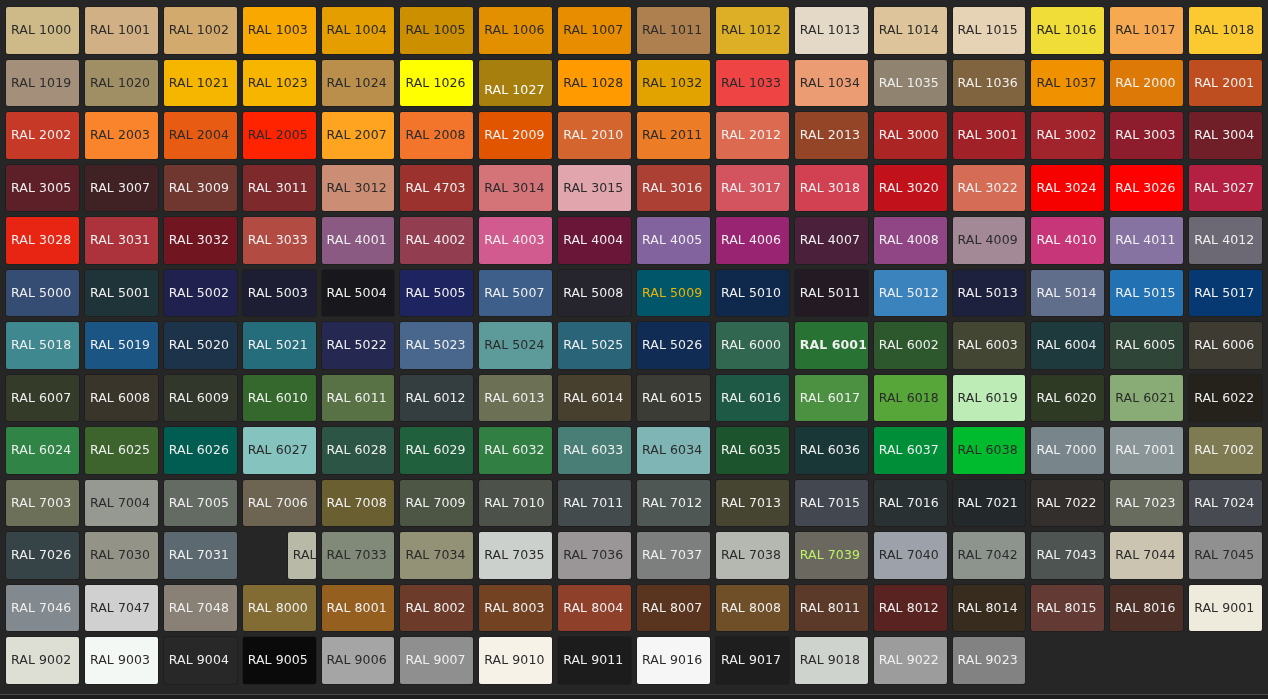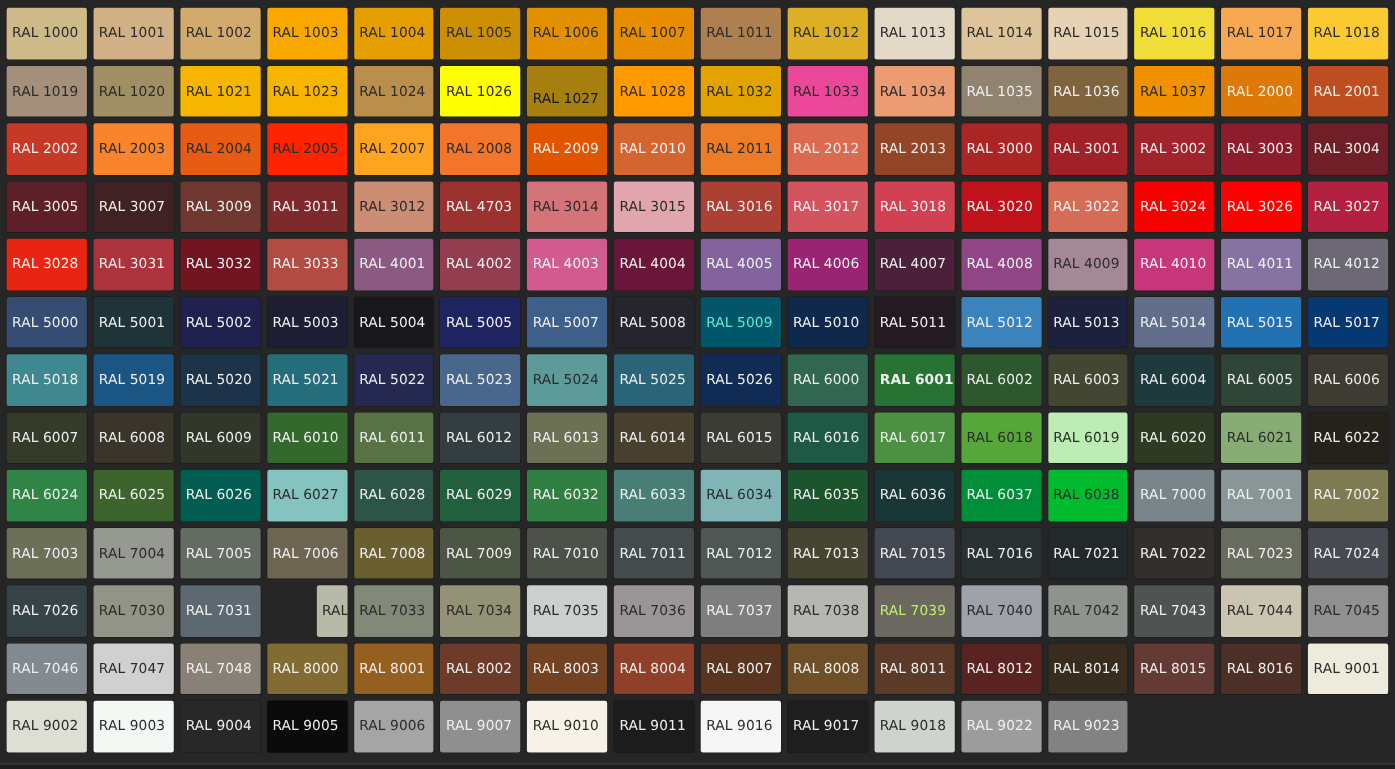--- a/index.html
+++ b/index.html
@@ -118,29 +118,29 @@
     <div class="swatch" style="background-color: rgb(247, 181, 0);">
       <span class="swatch-label" style="color: rgb(43, 43, 43);">RAL 1023</span>
     </div>
     <div class="swatch" style="background-color: rgb(186, 143, 76);">
       <span class="swatch-label" style="color: rgb(43, 43, 43);">RAL 1024</span>
     </div>
     <div class="swatch" style="background-color: rgb(255, 255, 0);">
       <span class="swatch-label" style="color: rgb(43, 43, 43);">RAL 1026</span>
     </div>
     <div class="swatch" style="background-color: rgb(167, 127, 14);">
-      <span class="swatch-label" style="color: #0f172a; margin-top: 14px;">RAL 1027</span>
+      <span class="swatch-label" style="color: #ffffff; margin-top: 14px;">RAL 1027</span>
     </div>
     <div class="swatch" style="background-color: rgb(255, 155, 0);">
       <span class="swatch-label" style="color: rgb(43, 43, 43);">RAL 1028</span>
     </div>
     <div class="swatch" style="background-color: rgb(226, 163, 0);">
       <span class="swatch-label" style="color: rgb(43, 43, 43);">RAL 1032</span>
     </div>
-    <div class="swatch" style="background-color: #ec4899;">
+    <div class="swatch" style="background-color: #ef4444;">
       <span class="swatch-label" style="color: rgb(43, 43, 43);">RAL 1033</span>
     </div>
     <div class="swatch" style="background-color: rgb(235, 156, 115);">
       <span class="swatch-label" style="color: rgb(43, 43, 43);">RAL 1034</span>
     </div>
     <div class="swatch" style="background-color: rgb(144, 131, 112);">
       <span class="swatch-label" style="color: rgb(239, 239, 239);">RAL 1035</span>
     </div>
     <div class="swatch" style="background-color: rgb(128, 100, 63);">
       <span class="swatch-label" style="color: rgb(239, 239, 239);">RAL 1036</span>
@@ -316,21 +316,21 @@
     <div class="swatch" style="background-color: rgb(30, 36, 96);">
       <span class="swatch-label" style="color: rgb(239, 239, 239);">RAL 5005</span>
     </div>
     <div class="swatch" style="background-color: rgb(62, 95, 138);">
       <span class="swatch-label" style="color: rgb(239, 239, 239);">RAL 5007</span>
     </div>
     <div class="swatch" style="background-color: rgb(38, 37, 45);">
       <span class="swatch-label" style="color: rgb(239, 239, 239);">RAL 5008</span>
     </div>
     <div class="swatch" style="background-color: rgb(2, 86, 105);">
-      <span class="swatch-label" style="color: #5eead4;">RAL 5009</span>
+      <span class="swatch-label" style="color: #eab308;">RAL 5009</span>
     </div>
     <div class="swatch" style="background-color: rgb(14, 41, 75);">
       <span class="swatch-label" style="color: rgb(239, 239, 239);">RAL 5010</span>
     </div>
     <div class="swatch" style="background-color: rgb(35, 26, 36);">
       <span class="swatch-label" style="color: rgb(239, 239, 239);">RAL 5011</span>
     </div>
     <div class="swatch" style="background-color: rgb(59, 131, 189);">
       <span class="swatch-label" style="color: rgb(239, 239, 239);">RAL 5012</span>
     </div>

